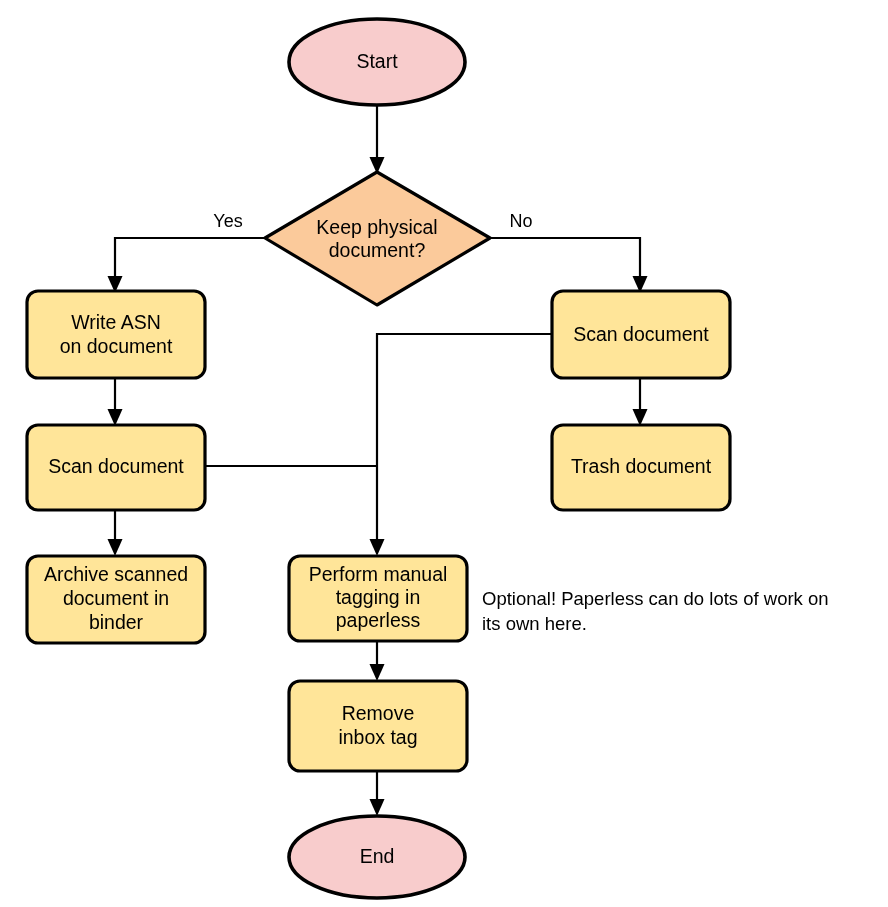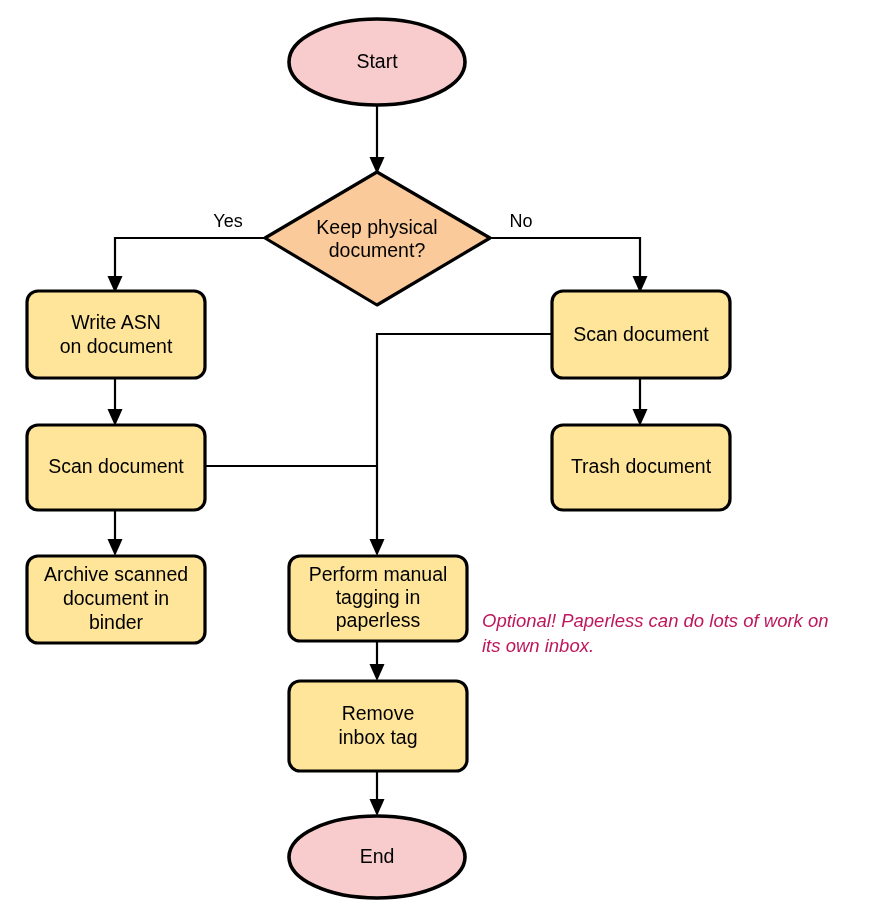--- a/index.html
+++ b/index.html
@@ -59,26 +59,25 @@
   .edge-label {
     font-family: "Liberation Sans", sans-serif;
     font-size: 18px;
     fill: #000000;
     text-anchor: middle;
     dominant-baseline: middle;
   }
   .note-text {
     position: absolute;
     font-family: "Liberation Sans", sans-serif;
-    font-style: italic;
     font-size: 18.5px;
     line-height: 25px;
-    color: #be185d;
+    color: #000000;
     left: 482px;
-    top: 608px;
+    top: 586px;
     width: 406px;
   }
 </style>
 </head>
 <body>
 
 <div id="flow-root">
   <svg class="flow-canvas" viewBox="0 0 888 907" xmlns="http://www.w3.org/2000/svg">
 
     <g>
@@ -189,15 +188,15 @@
 
     <g>
       <ellipse class="node-shape node-terminal" cx="377" cy="857" rx="88" ry="41" fill="#F8CCCC"></ellipse>
       <text class="node-label" x="377" y="858">End</text>
     </g>
 
   </svg>
 
   <div class="note-text">
     <div>Optional! Paperless can do lots of work on</div>
-    <div>its own inbox.</div>
+    <div>its own here.</div>
   </div>
 </div>
 
 </body></html>

